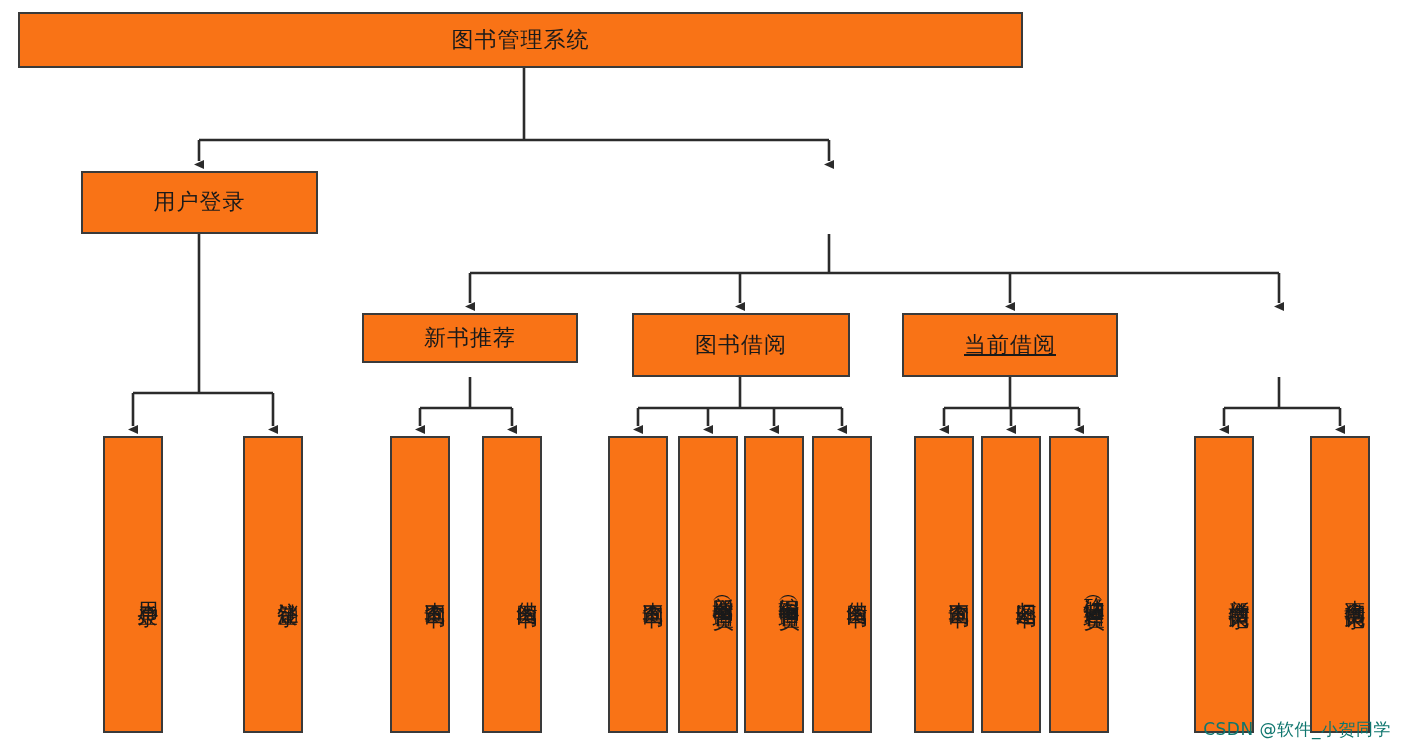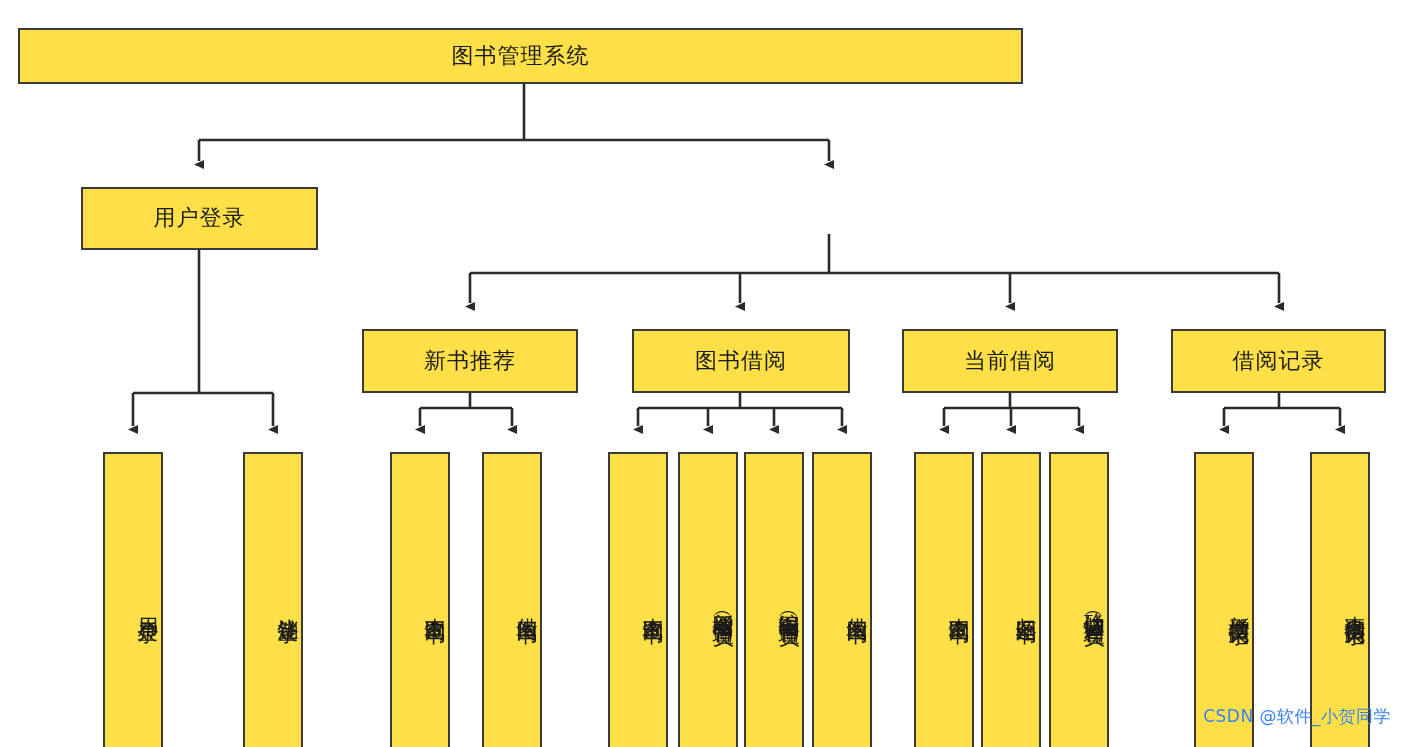--- a/index.html
+++ b/index.html
@@ -17,27 +17,26 @@
   svg.wires{
     position:absolute;
     left:0; top:0;
     width:1405px;
     height:747px;
     pointer-events:none;
   }
   .node{
     position:absolute;
     box-sizing:border-box;
-    background:#fde047;
+    background:#f97316;
     border:2px solid #3a3a3a;
     display:flex;
     align-items:center;
     justify-content:center;
     color:#1a1a1a;
-    margin-top:16px;
   }
   .node.horiz{
     font-size:22px;
     line-height:1.2;
     letter-spacing:1px;
   }
   .node.vert{
     writing-mode:vertical-rl;
     text-orientation:upright;
     font-size:21px;
@@ -48,23 +47,23 @@
     justify-content:center;
     white-space:nowrap;
   }
   .node.vert .vtext{
     writing-mode:vertical-rl;
     text-orientation:upright;
   }
   .watermark{
     position:absolute;
     right:14px;
-    bottom:19px;
+    bottom:6px;
     font-size:17px;
-    color:#3b82f6;
+    color:#0f766e;
     letter-spacing:0.5px;
     white-space:nowrap;
     user-select:none;
   }
 </style>
 </head>
 <body>
 
 <div id="canvas">
 
@@ -121,35 +120,32 @@
 
   <div class="node horiz" style="left:18px; top:12px; width:1005px; height:56px;">
     <span>图书管理系统</span>
   </div>
 
   <div class="node horiz" style="left:81px; top:171px; width:237px; height:63px;">
     <span>用户登录</span>
   </div>
 
 
-  <div class="node horiz" style="left:362px; top:313px; width:216px; height:64px;">
+  <div class="node horiz" style="left:362px; top:313px; width:216px; height:50px;">
     <span>新书推荐</span>
   </div>
 
   <div class="node horiz" style="left:632px; top:313px; width:218px; height:64px;align-items:center;">
     <span>图书借阅</span>
   </div>
 
-  <div class="node horiz" style="left:902px; top:313px; width:216px; height:64px;">
+  <div class="node horiz" style="left:902px; top:313px; width:216px; height:64px;text-decoration:underline;">
     <span>当前借阅</span>
   </div>
 
-  <div class="node horiz" style="left:1171px; top:313px; width:215px; height:64px;">
-    <span>借阅记录</span>
-  </div>
 
   <div class="node vert" style="left:103px; top:436px; width:60px; height:297px;">
     <span class="vtext">用户登录</span>
   </div>
   <div class="node vert" style="left:243px; top:436px; width:60px; height:297px;">
     <span class="vtext">注销登录</span>
   </div>
 
   <div class="node vert" style="left:390px; top:436px; width:60px; height:297px;">
     <span class="vtext">查询图书</span>

